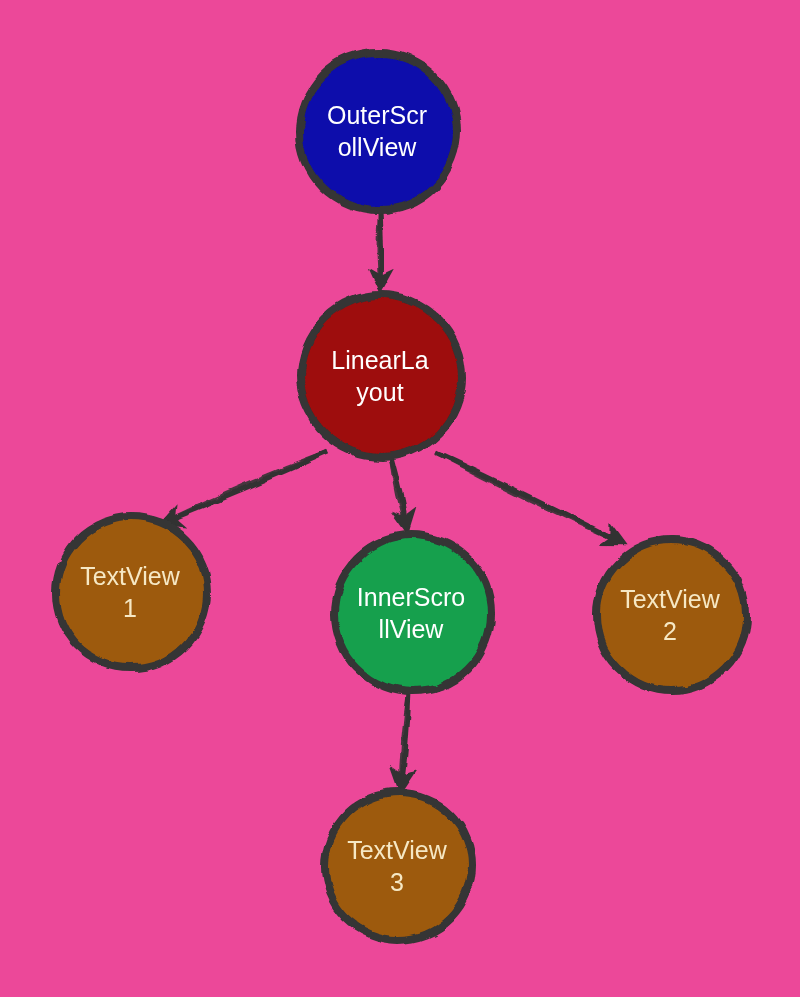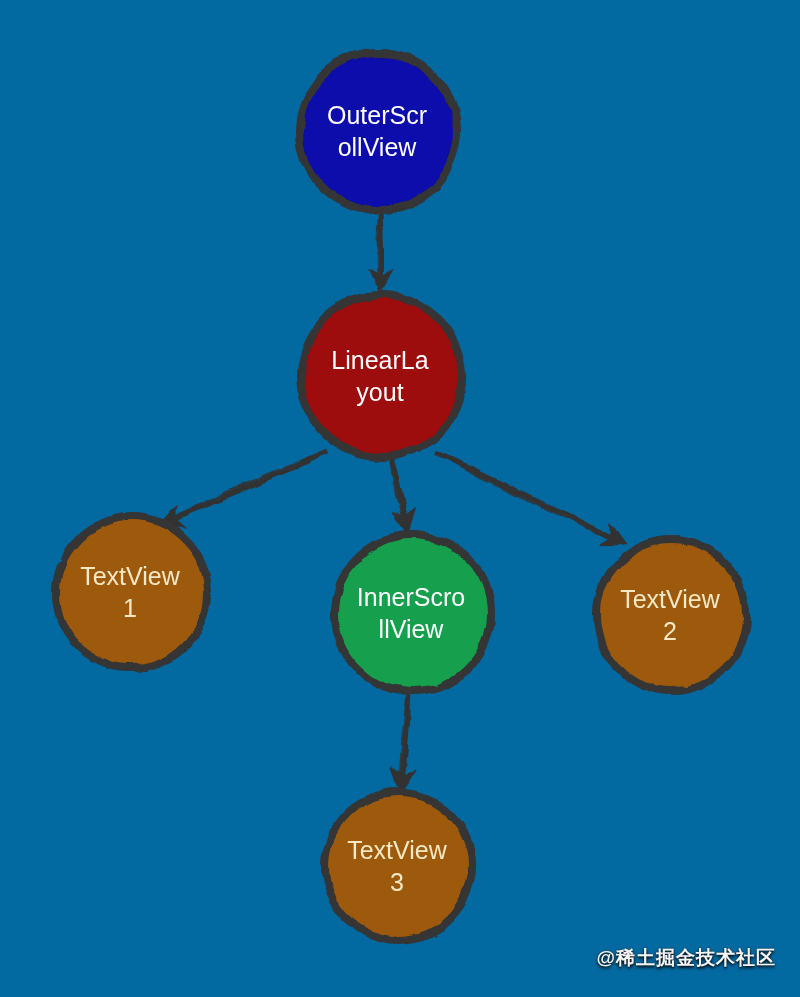--- a/index.html
+++ b/index.html
@@ -4,21 +4,21 @@
 <style>
   html, body {
     margin: 0;
     padding: 0;
     background: #000000;
   }
   .stage {
     position: relative;
     width: 800px;
     height: 997px;
-    background: #0369a1;
+    background: #ec4899;
     overflow: hidden;
     font-family: "Liberation Sans", sans-serif;
   }
   svg { display: block; }
   .node-label {
     font-family: "Liberation Sans", sans-serif;
     font-size: 25px;
     text-anchor: middle;
   }
   .watermark {
@@ -82,14 +82,13 @@
     <g id="labels-layer">
         <text class="node-label" fill="#FFFFFF"><tspan x="377" y="124">OuterScr</tspan><tspan x="377" y="156">ollView</tspan></text>
         <text class="node-label" fill="#FFFFFF"><tspan x="380" y="369">LinearLa</tspan><tspan x="380" y="401">yout</tspan></text>
         <text class="node-label" fill="#F6E8C4"><tspan x="130" y="585">TextView</tspan><tspan x="130" y="617">1</tspan></text>
         <text class="node-label" fill="#FFFFFF"><tspan x="411" y="606">InnerScro</tspan><tspan x="411" y="638">llView</tspan></text>
         <text class="node-label" fill="#F6E8C4"><tspan x="670" y="608">TextView</tspan><tspan x="670" y="640">2</tspan></text>
         <text class="node-label" fill="#F6E8C4"><tspan x="397" y="859">TextView</tspan><tspan x="397" y="891">3</tspan></text>
       </g>
   </svg>
 
-  <div class="watermark">@稀土掘金技术社区</div>
 </div>
 
 </body></html>

